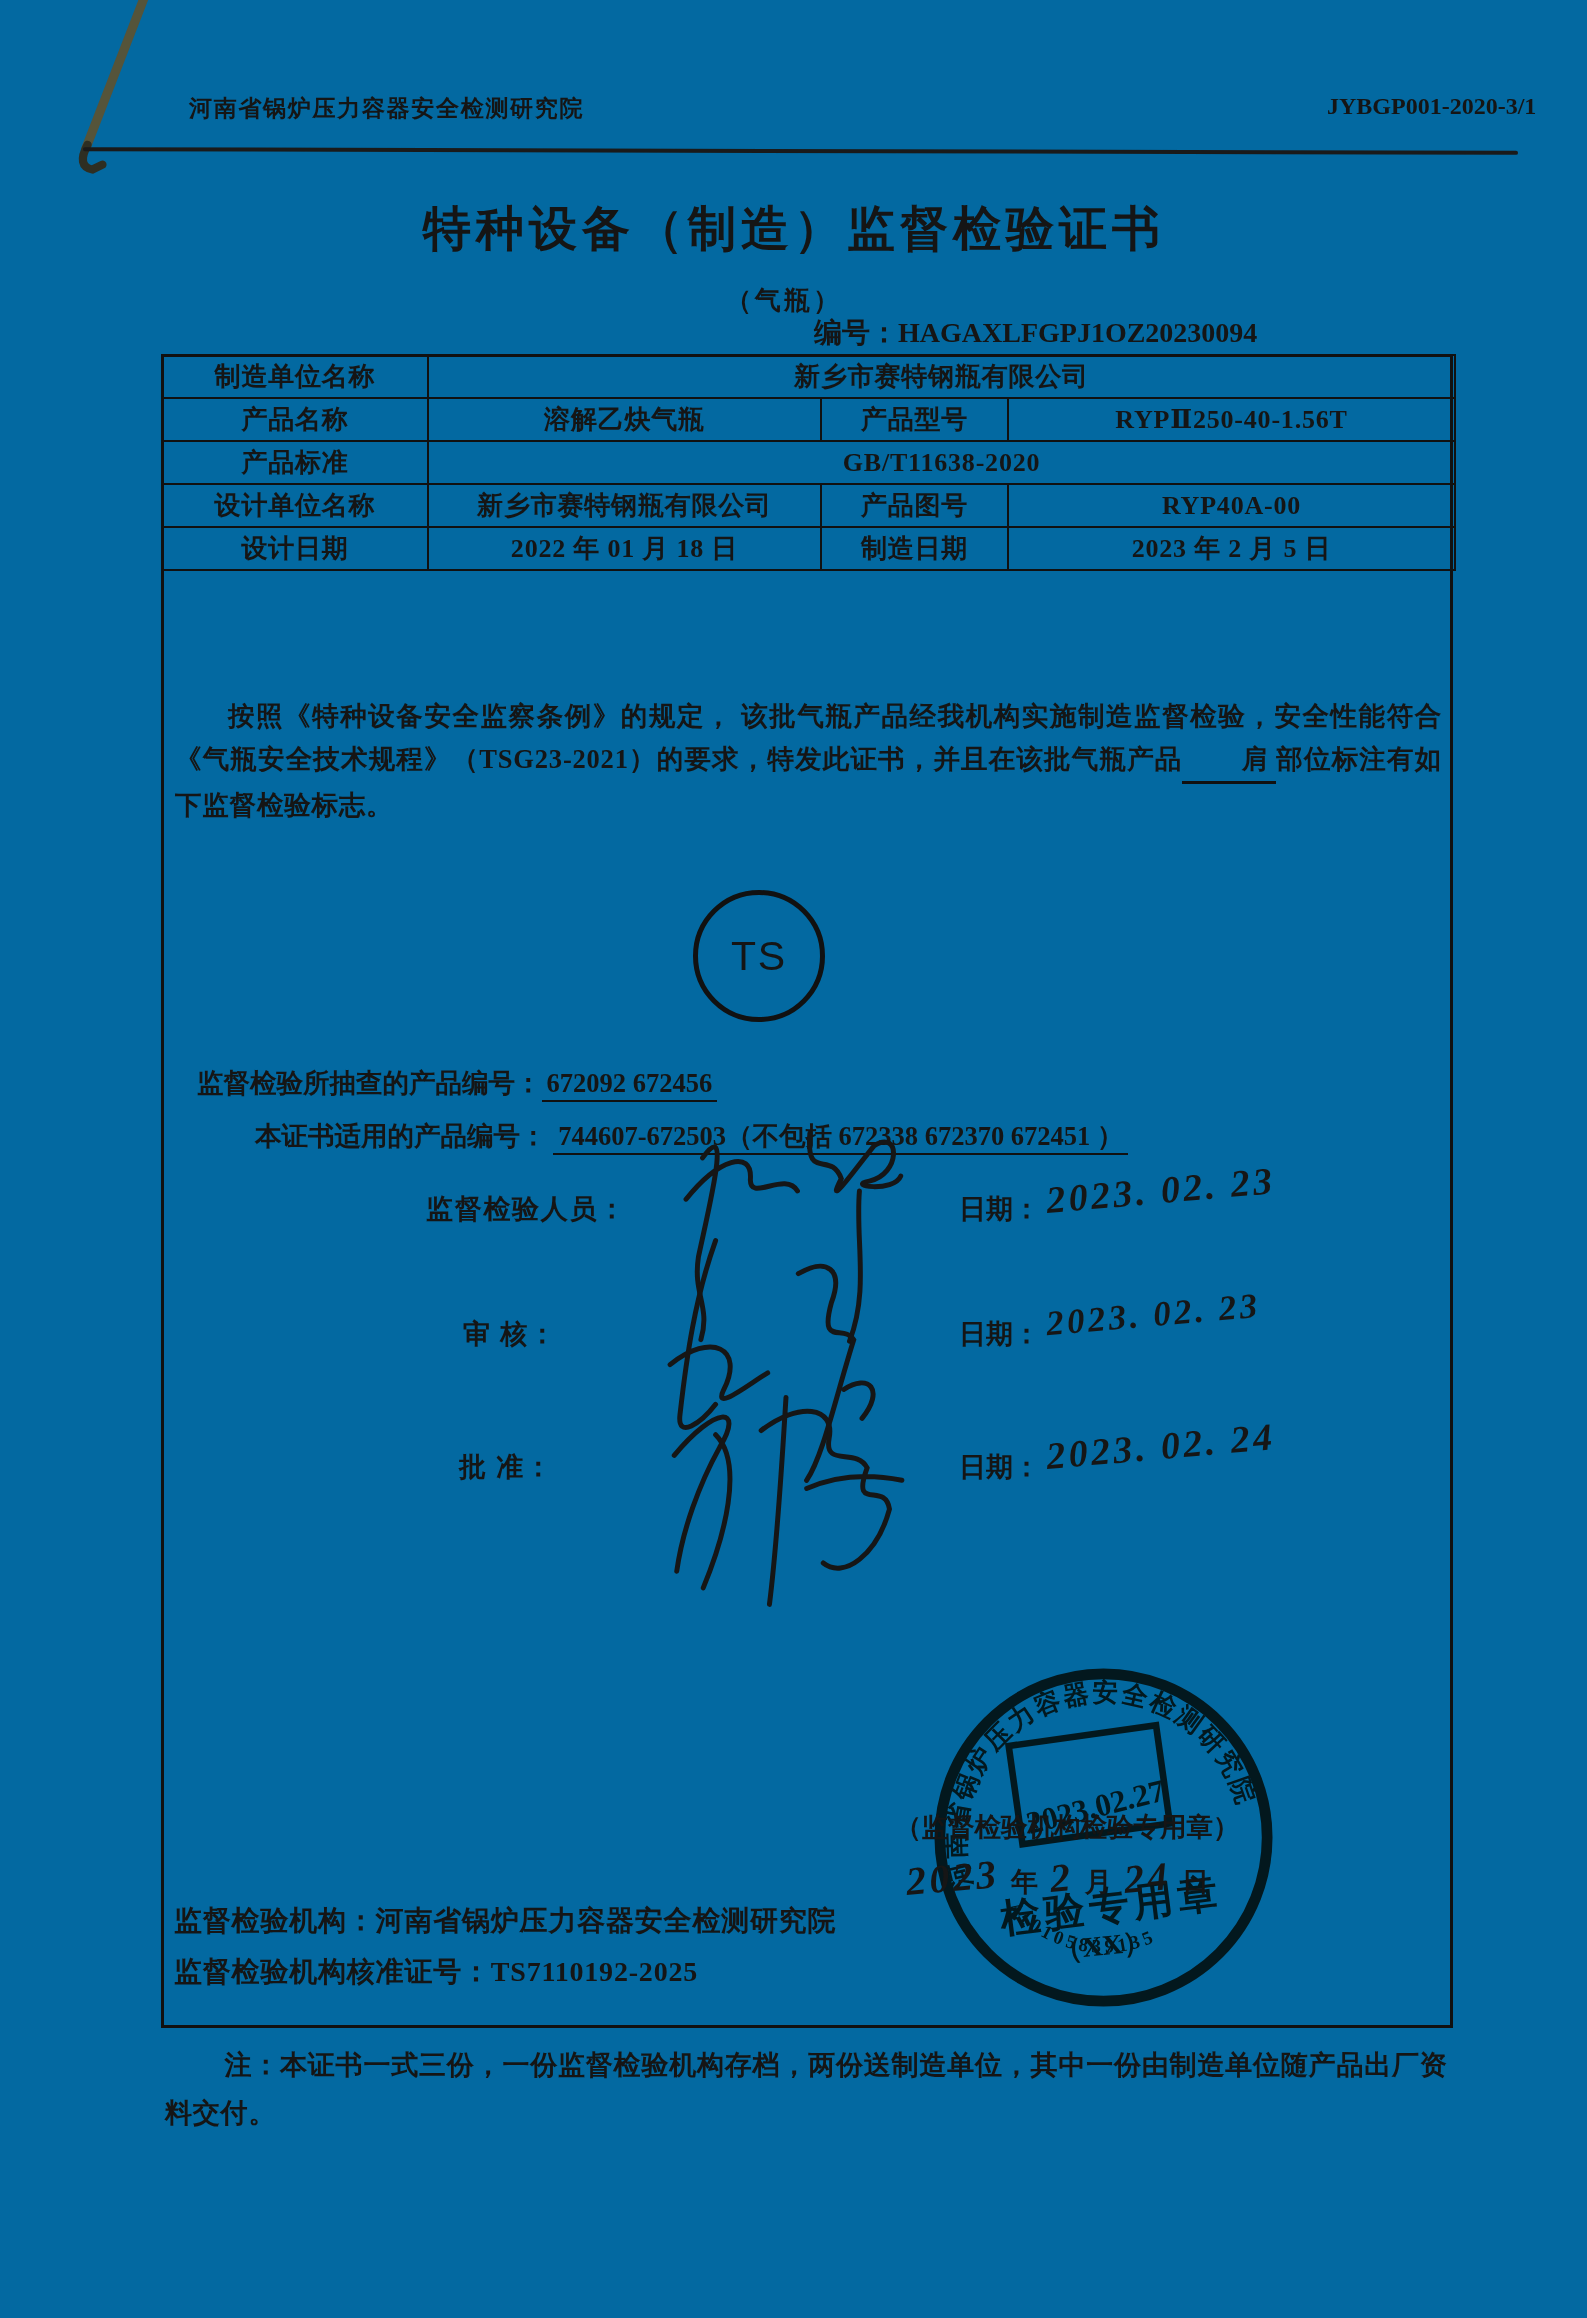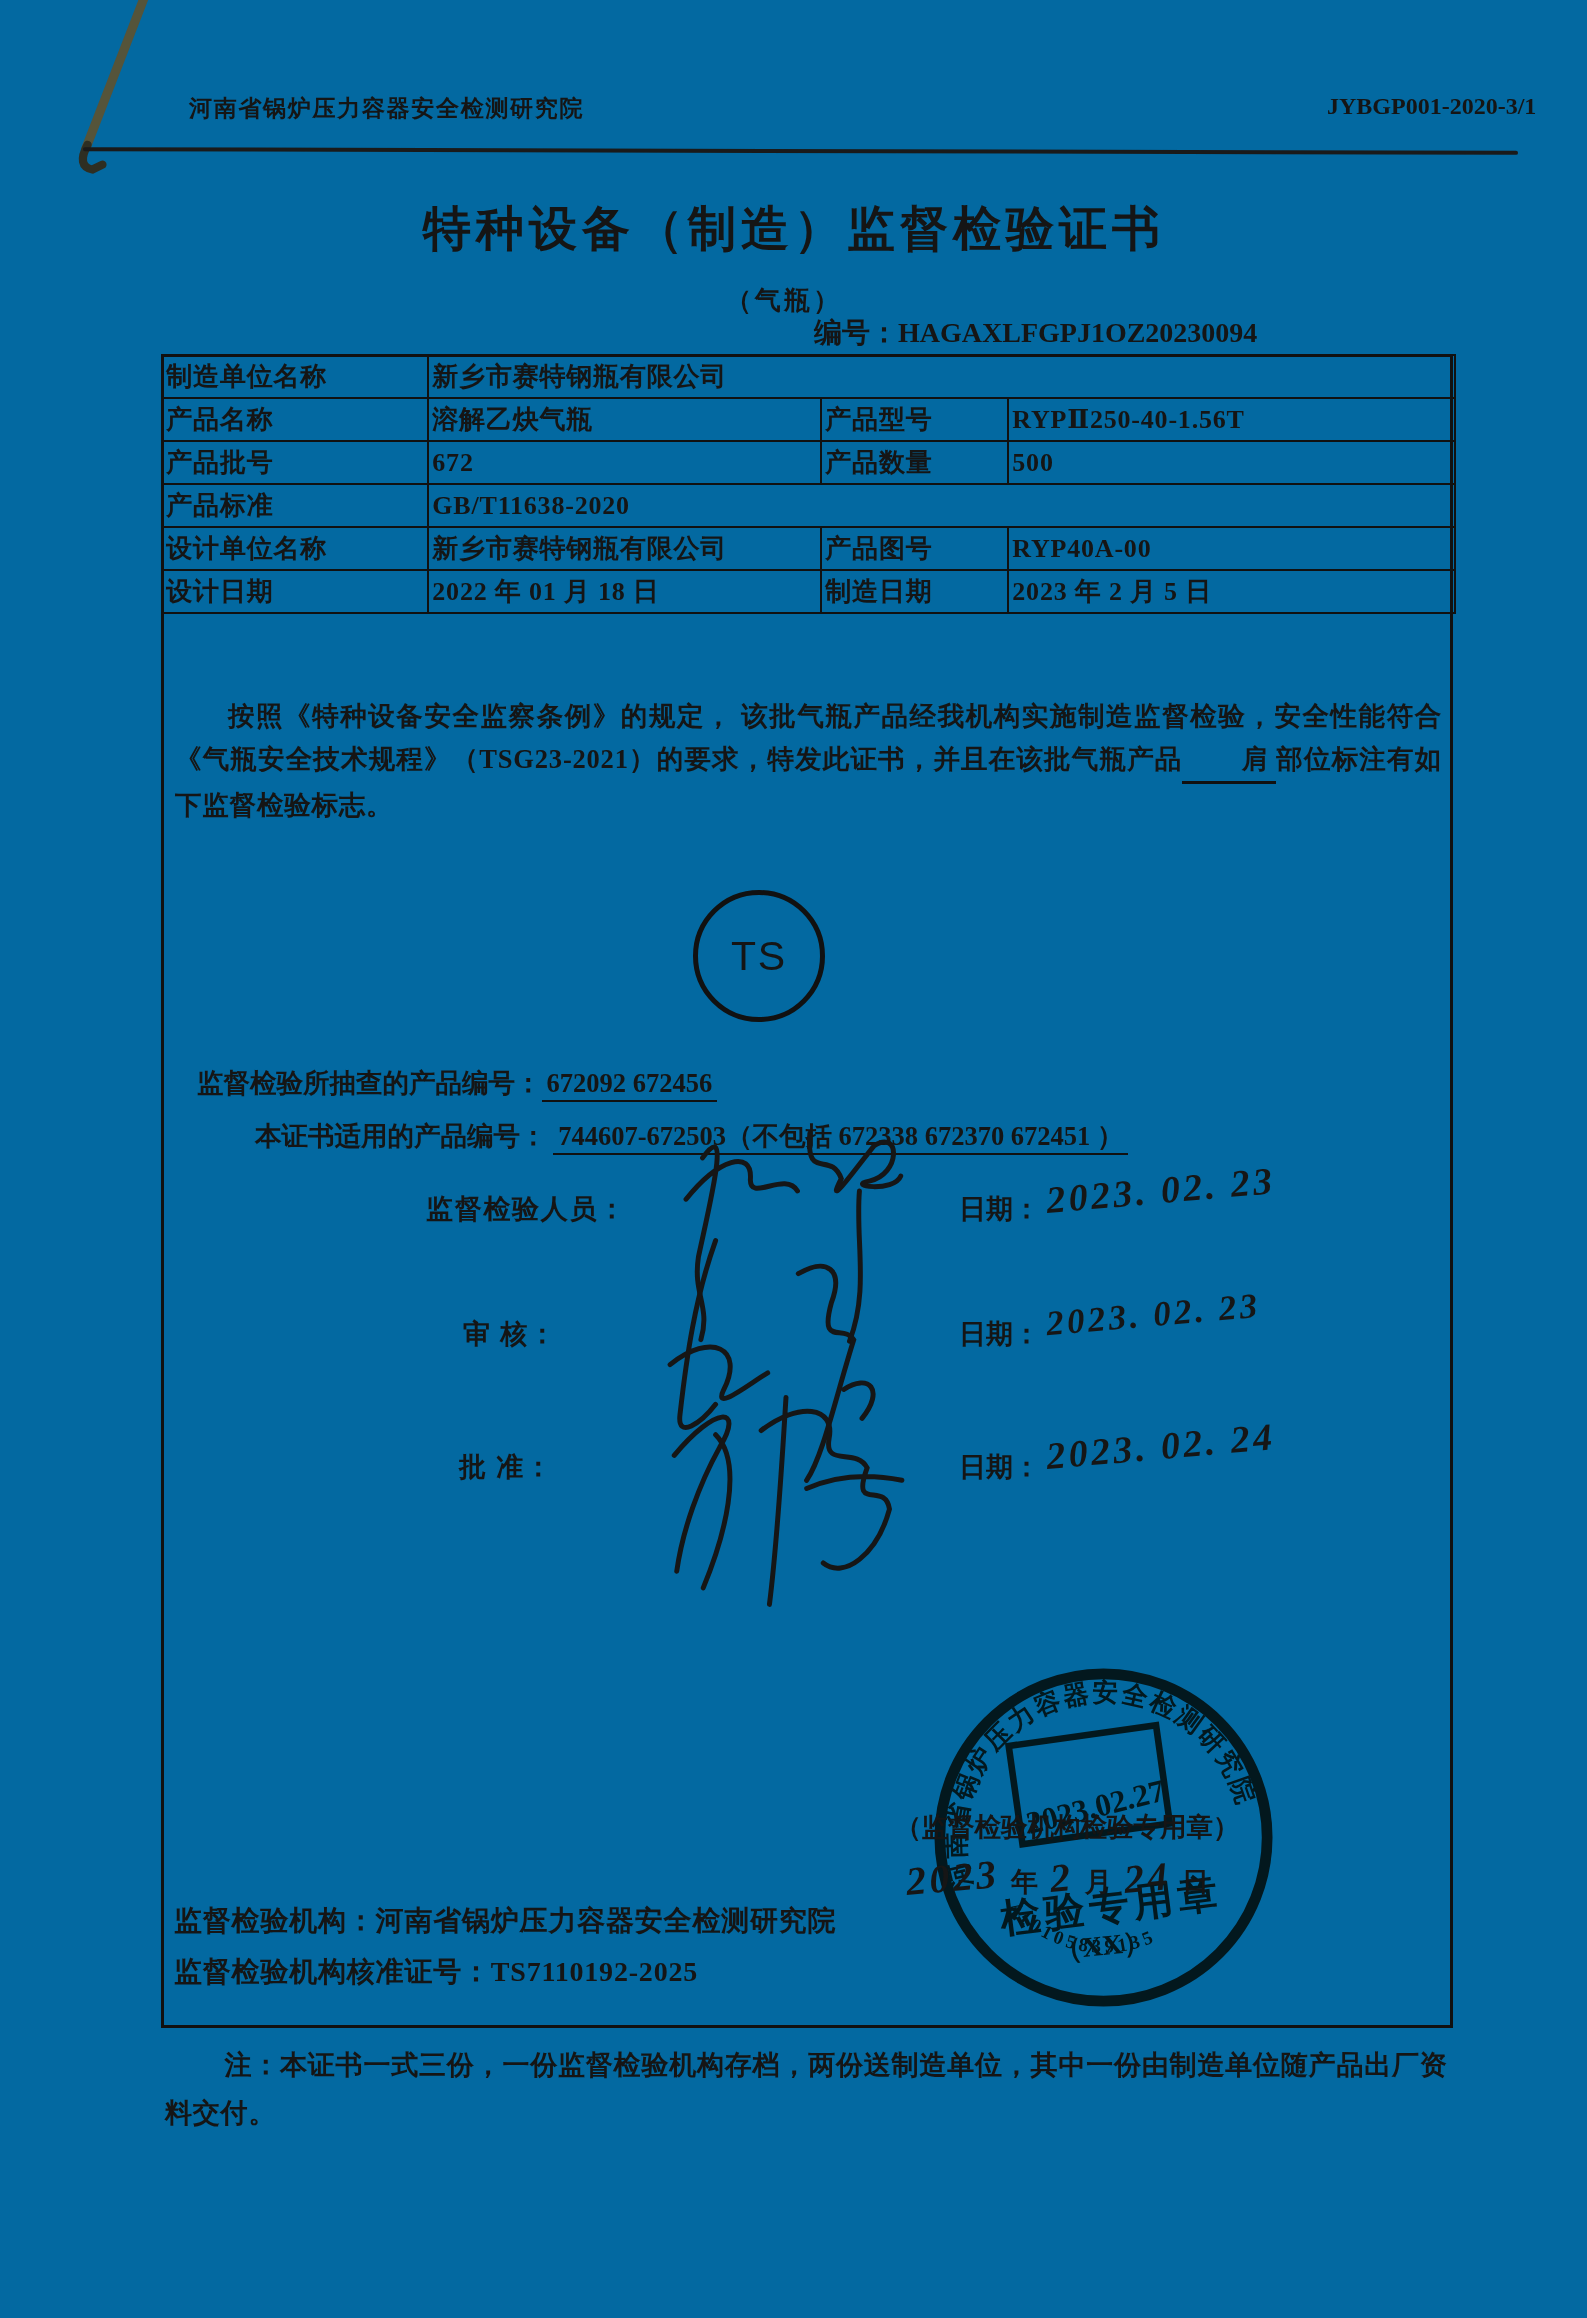--- a/index.html
+++ b/index.html
@@ -20,21 +20,21 @@
   .corner-mark{left:15px;top:-6.6px;}
   
   .title{left:0;top:197px;width:1588px;text-align:center;font-size:48px;font-weight:700;letter-spacing:5px;}
   .subtitle{left:0;top:283px;width:1568px;text-align:center;font-size:26px;font-weight:700;letter-spacing:3.3px;}
   .certno{left:814px;top:314px;font-size:28px;font-weight:700;}
   
   .outer-box{left:161px;top:354px;width:1292px;height:1674px;border:3.3px solid #111;box-sizing:border-box;}
   
   .info-table{left:161px;top:354px;width:1292px;border-collapse:collapse;table-layout:fixed;}
   .info-table td{
-    border:2.5px solid #111;height:41px;vertical-align:middle;
+    border:2.5px solid #111;height:41px;text-align:center;vertical-align:middle;
     font-size:26px;font-weight:700;letter-spacing:0.8px;padding:0 3.3px;overflow:hidden;
   }
   
   .statement{left:175px;top:695px;width:1267px;font-size:26.5px;font-weight:700;line-height:43px;text-align:justify;text-indent:2em;letter-spacing:0.8px;}
   .pos-underline{display:inline-block;min-width:63px;text-align:center;border-bottom:3.3px solid #111;padding:0 6.6px;}
   
   .ts-circle{left:693px;top:890px;width:122px;height:122px;border:5px solid #111;border-radius:50%;
     display:flex;align-items:center;justify-content:center;font-size:41px;font-weight:400;
     font-family:"Liberation Sans","DejaVu Sans",sans-serif;letter-spacing:1.7px;}
   
@@ -91,26 +91,20 @@
     <tbody>
         <tr>
       <td>制造单位名称</td>
       <td colspan="3">新乡市赛特钢瓶有限公司</td>
     </tr>
     <tr>
       <td>产品名称</td>
       <td>溶解乙炔气瓶</td>
       <td>产品型号</td>
       <td>RYPⅡ250-40-1.56T</td>
-    </tr>
-    <tr>
-      <td>产品批号</td>
-      <td>672</td>
-      <td>产品数量</td>
-      <td>500</td>
     </tr>
     <tr>
       <td>产品标准</td>
       <td colspan="3">GB/T11638-2020</td>
     </tr>
     <tr>
       <td>设计单位名称</td>
       <td>新乡市赛特钢瓶有限公司</td>
       <td>产品图号</td>
       <td>RYP40A-00</td>

